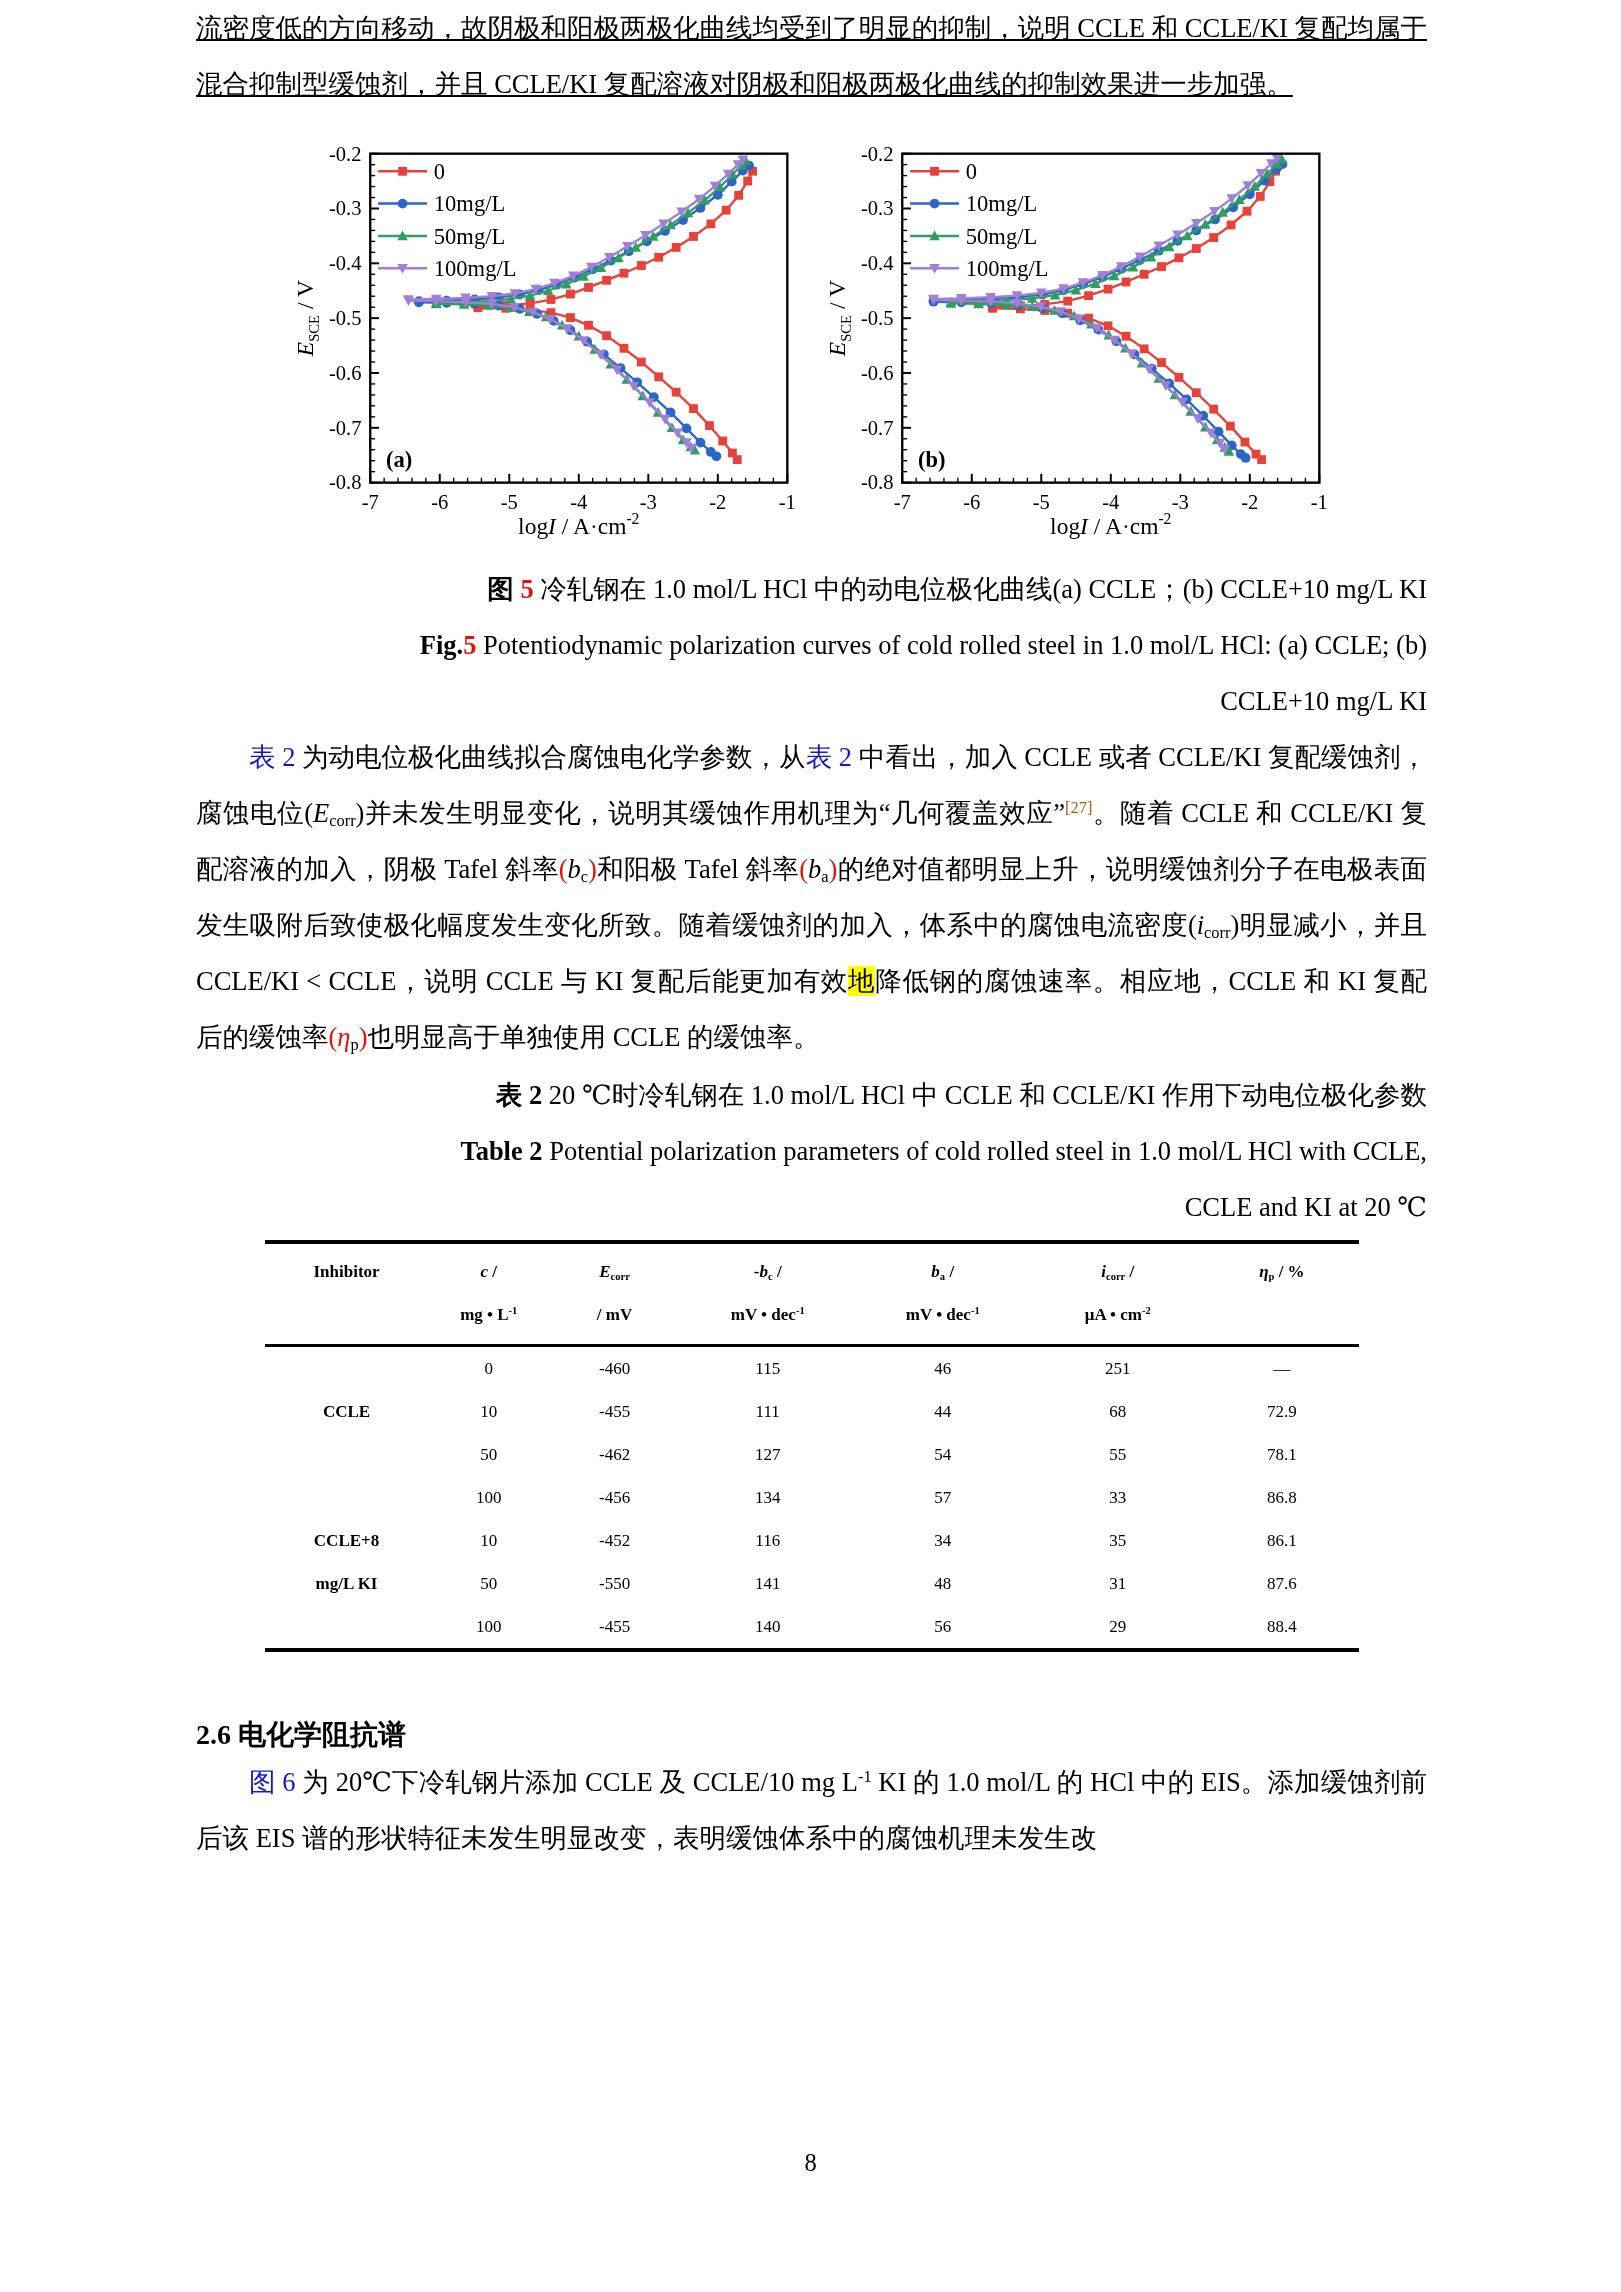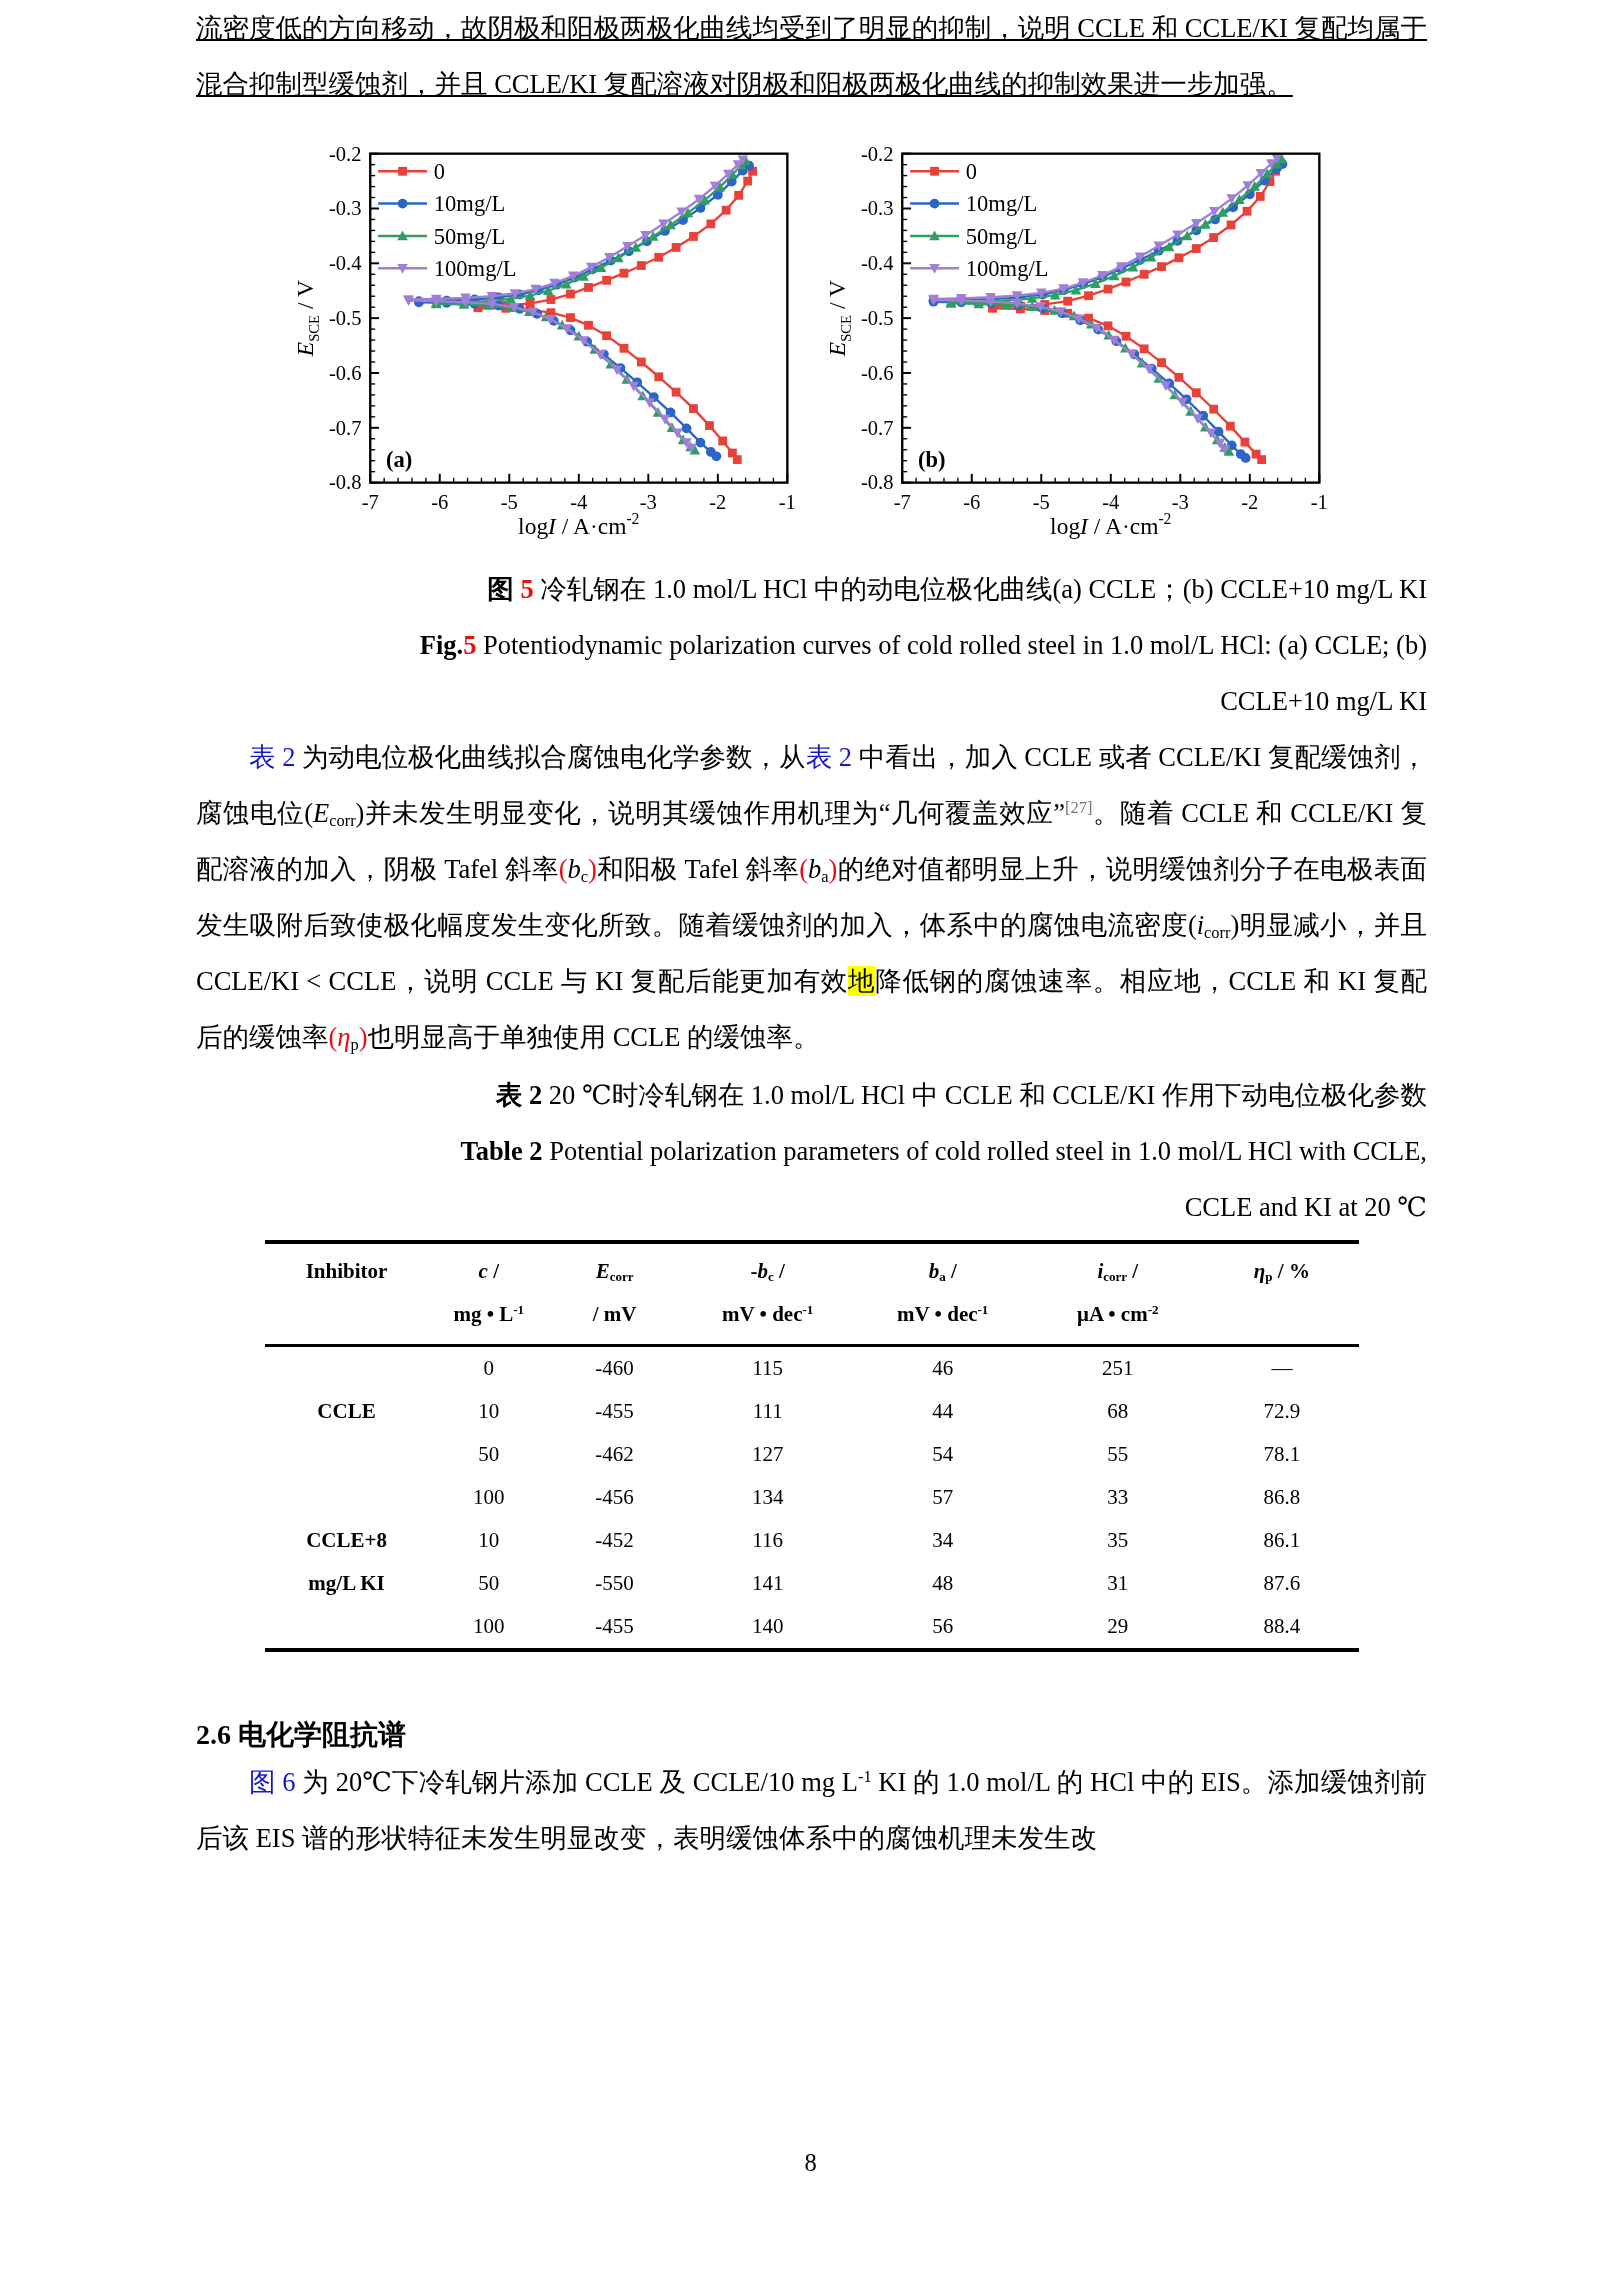--- a/index.html
+++ b/index.html
@@ -18,26 +18,26 @@
   .chart{width:519px;height:421px;}
   .caption{font-size:26.5px;line-height:56px;text-align:right;margin:0;}
   .cap-block{margin-top:2px;}
   b,.bold{font-weight:bold;}
   .red{color:#e3120b;}
   .blue{color:#1717c9;}
   .hl{background:#ffff00;}
   i{font-style:italic;}
   sub{font-size:0.62em;vertical-align:-0.25em;line-height:0;}
   sup{font-size:0.62em;vertical-align:0.55em;line-height:0;}
-  sup.ref{color:#737373;}
+  sup.ref{color:#a16207;}
   
   table.tbl{
     width:1094px;margin:5.9px auto 0 auto;border-collapse:collapse;
     border-top:4.9px solid #000;border-bottom:4.9px solid #000;
-    font-size:21px;
+    font-size:17px;
   }
   table.tbl th{font-weight:bold;vertical-align:middle;padding:5.9px 0 7.8px 0;
     border-bottom:3.9px solid #000;text-align:center;}
   .th-l1,.th-l2{line-height:43px;text-align:center;white-space:nowrap;}
   table.tbl td{text-align:center;height:43px;line-height:43px;padding:0;white-space:nowrap;}
   td.grp{font-weight:bold;}
   .w-inh{width:15%;} .w-c{width:11%;} .w-e{width:12%;} .w-bc{width:16%;}
   .w-ba{width:16%;} .w-i{width:16%;} .w-eta{width:14%;}
   h3.sec{font-size:28px;margin:63px 0 0 0;font-weight:bold;line-height:39px;}
   .p3{margin-top:13.7px;}

